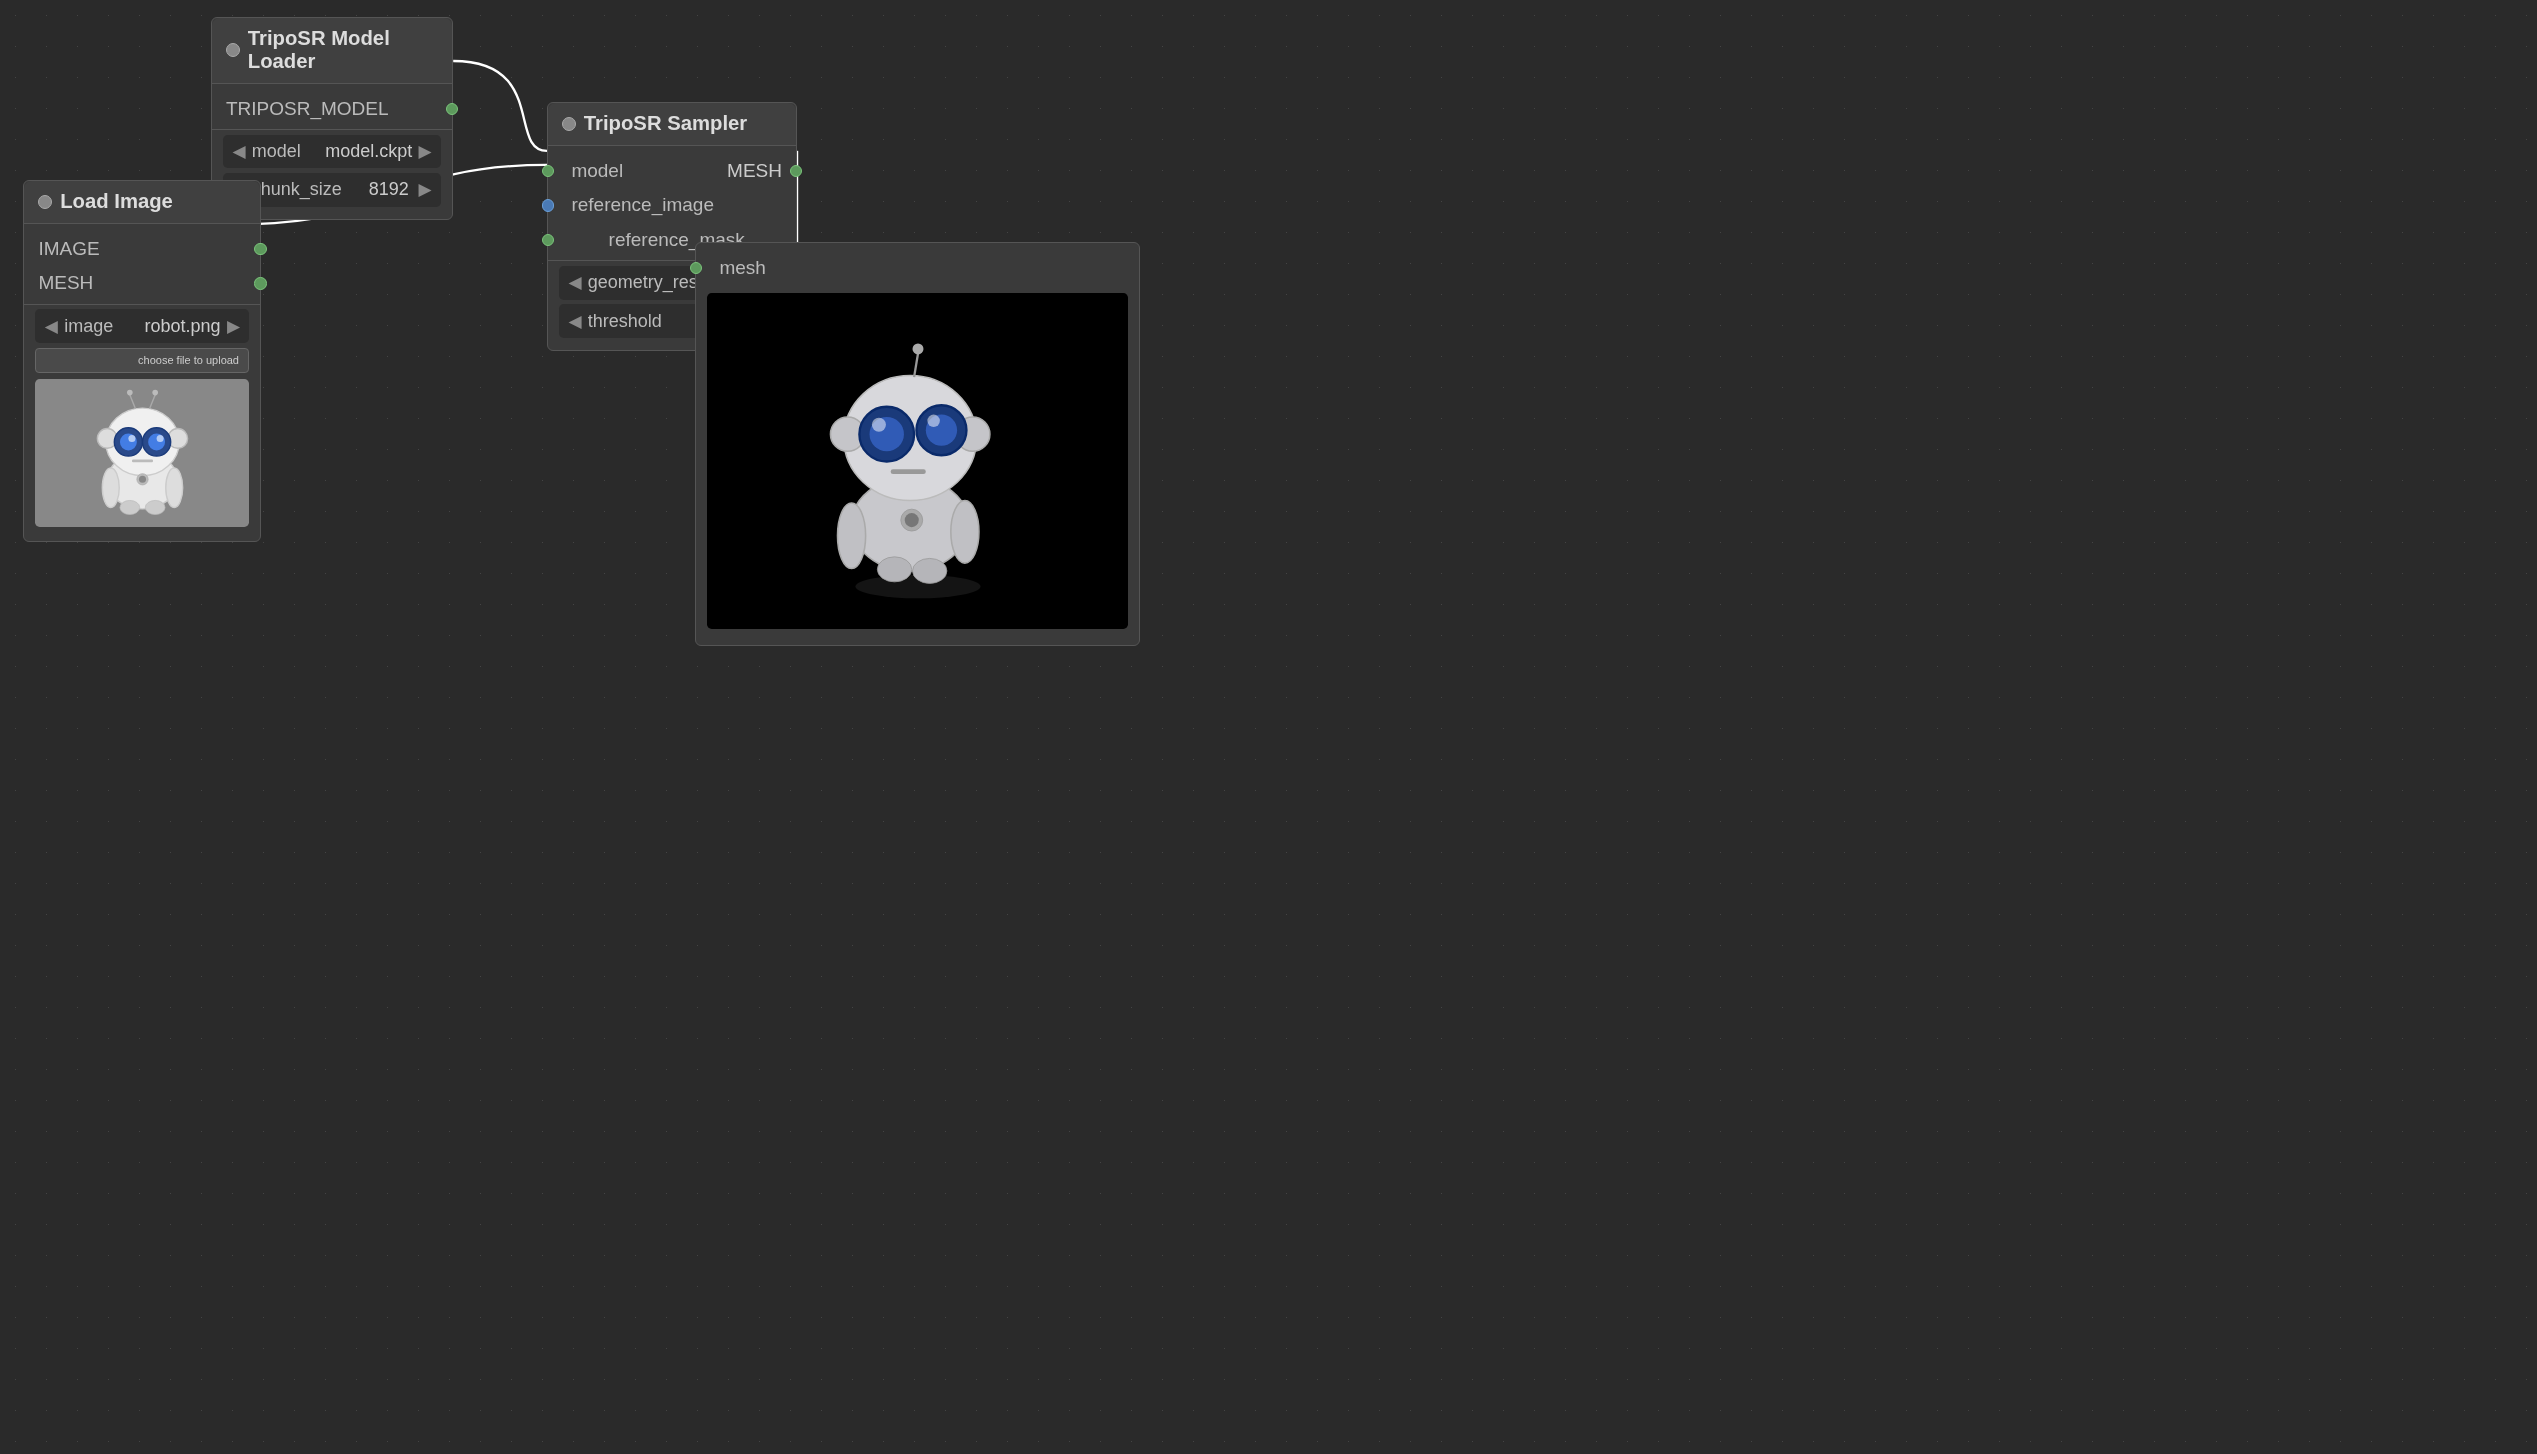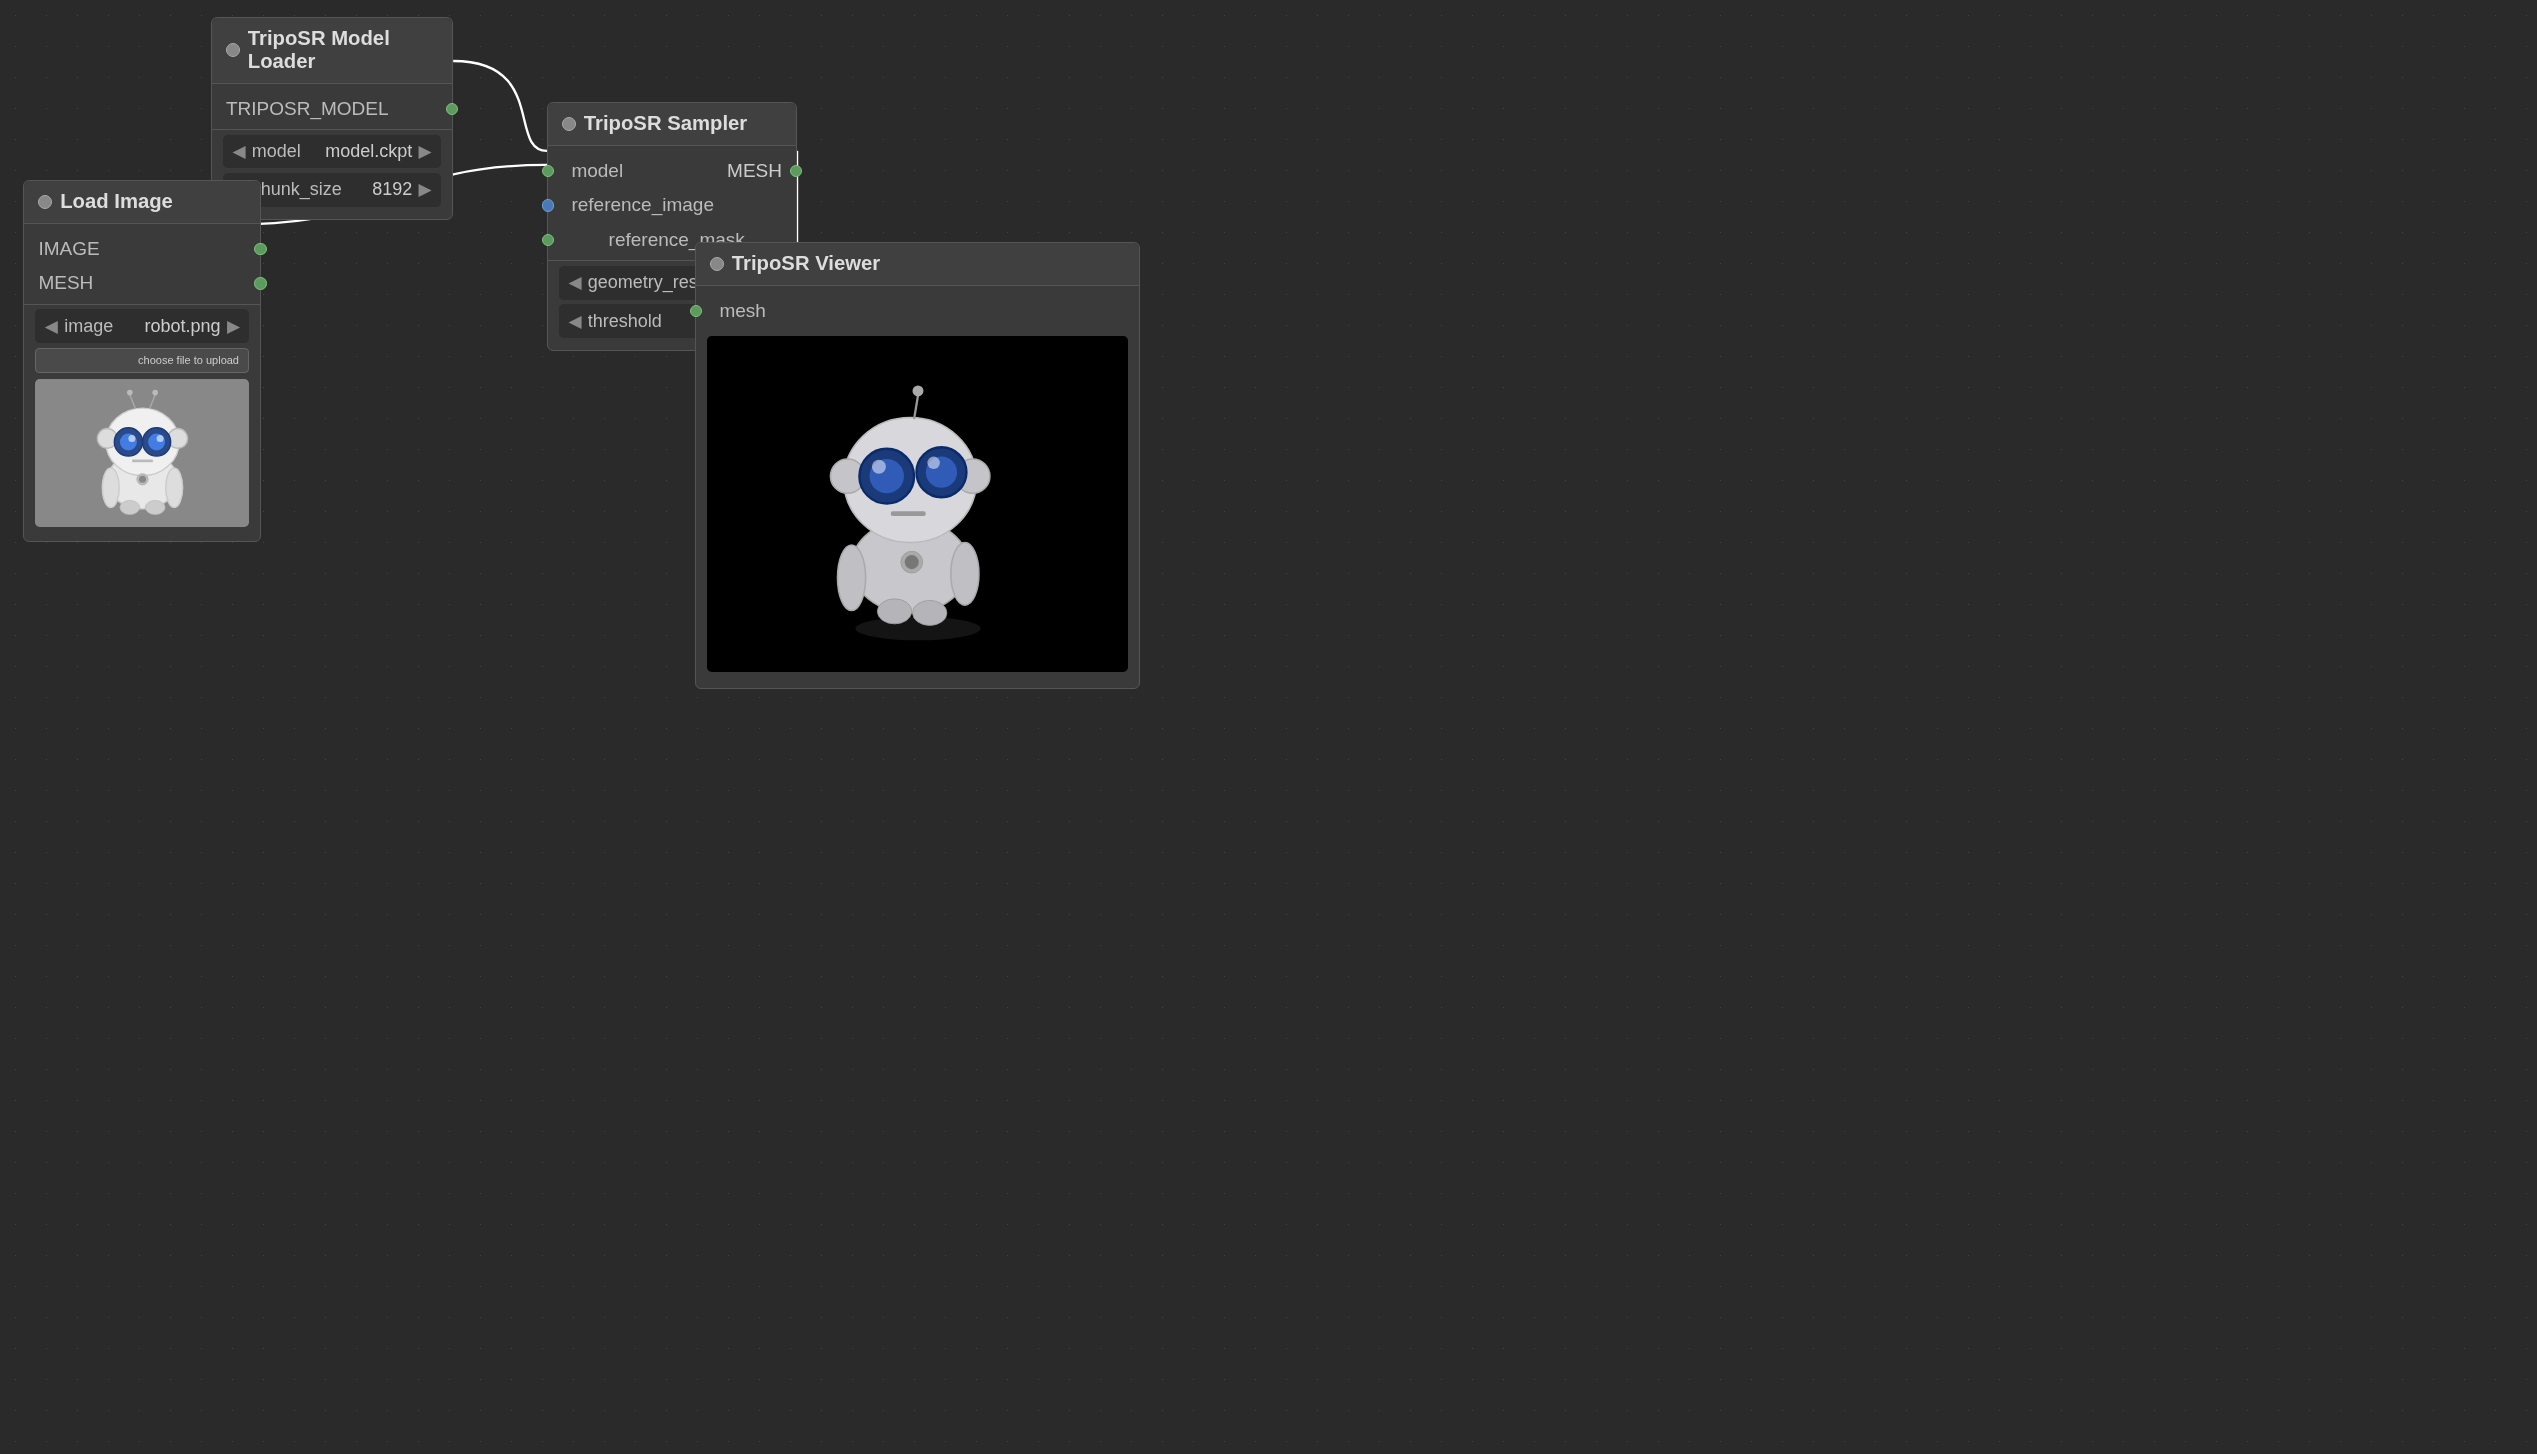--- a/index.html
+++ b/index.html
@@ -125,21 +125,21 @@
     .slider-label {
       flex: 1;
       font-size: 18px;
       color: #bbb;
     }
 
     .slider-value {
       font-size: 18px;
       color: #ccc;
       min-width: 47px;
-      text-align: right;
+      text-align: center;
     }
 
     
     #node-load-image {
       left: 23.4px;
       top: 180px;
       width: 238px;
     }
 
     
@@ -370,24 +370,20 @@
     <div class="slider-row">
       <span class="slider-arrow">◀</span>
       <span class="slider-label">threshold</span>
       <span class="slider-value">25.00</span>
       <span class="slider-arrow">▶</span>
     </div>
   </div>
 </div>
 
 <div class="node" id="node-viewer">
-  <div class="node-header">
-    <div class="node-indicator" style="background:#888; border:1.6px solid #aaa;"></div>
-    <span class="node-title">TripoSR Viewer</span>
-  </div>
   <div class="node-body">
 
     <div class="node-row" style="position:relative;">
       <div class="port-dot left green"></div>
       <span class="row-label" style="padding-left:9.4px;">mesh</span>
     </div>
 
     <div class="viewer-canvas">
 
       <svg class="viewer-robot-svg" viewBox="0 0 340 380">

